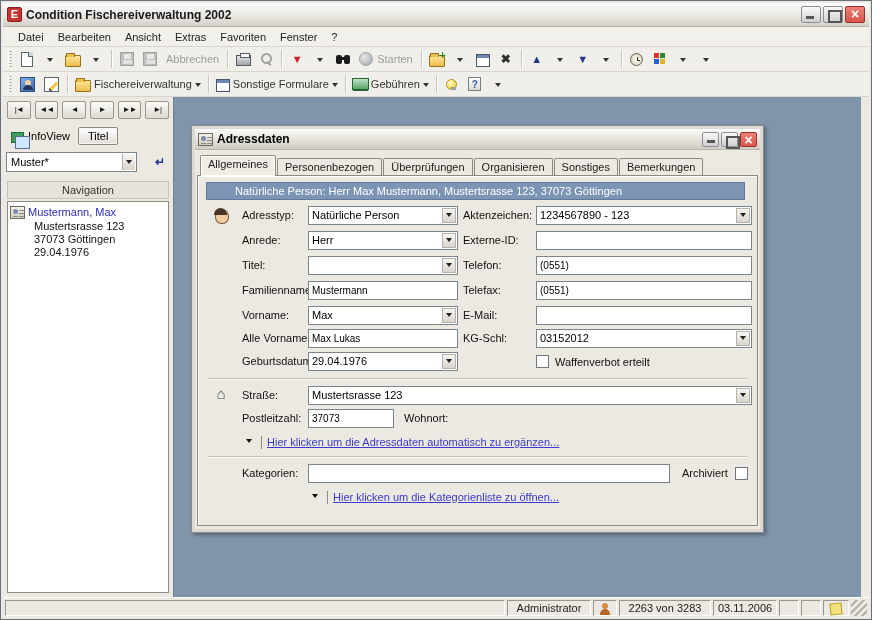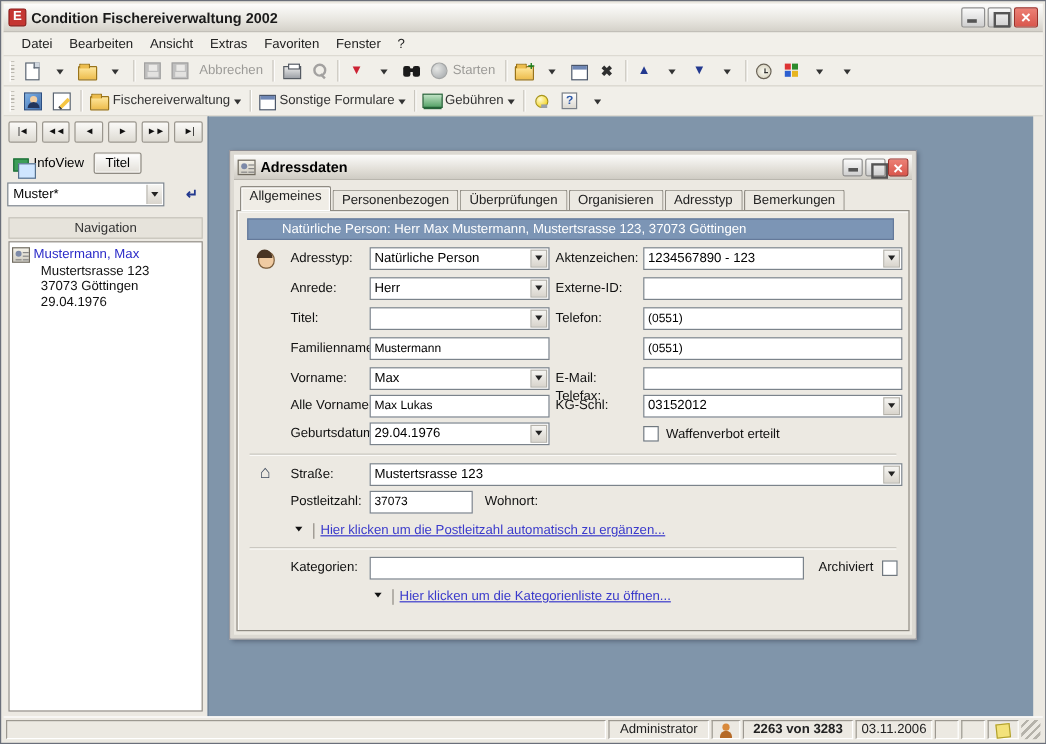--- a/index.html
+++ b/index.html
@@ -384,21 +384,21 @@
         <span class="wbtn max"></span>
         <span class="wbtn close"></span>
       </span>
     </div>
 
     <div class="tabs">
       <span class="tab active">Allgemeines</span>
       <span class="tab">Personenbezogen</span>
       <span class="tab">Überprüfungen</span>
       <span class="tab">Organisieren</span>
-      <span class="tab">Adresstyp</span>
+      <span class="tab">Sonstiges</span>
       <span class="tab">Bemerkungen</span>
     </div>
 
     <div class="tabpage">
       <div class="hbar">Natürliche Person: Herr Max Mustermann, Mustertsrasse 123, 37073 Göttingen</div>
 
       <span class="i i-face" style="position:absolute;left:14px;top:32px;"></span>
 
       <span class="flabel" style="left:44px;top:30px;">Adresstyp:</span>
       <span class="combo" style="left:110px;top:30px;width:150px;">
@@ -444,21 +444,21 @@
       <span class="combo" style="left:338px;top:30px;width:216px;">
         <span class="val">1234567890 - 123</span>
           <span class="dbtn">
             <span class="dd"></span>
           </span>
       </span>
       <span class="flabel" style="left:265px;top:55px;">Externe-ID:</span>
       <input class="tinput" style="left: 338px; top: 55px; width: 216px;" value="">
       <span class="flabel" style="left:265px;top:80px;">Telefon:</span>
       <input class="tinput" style="left: 338px; top: 80px; width: 216px;" value="(0551)">
-      <span class="flabel" style="left:265px;top:105px;margin-top:40px;">Telefax:</span>
+      <span class="flabel" style="left:265px;top:105px;">Telefax:</span>
       <input class="tinput" style="left: 338px; top: 105px; width: 216px;" value="(0551)">
       <span class="flabel" style="left:265px;top:130px;">E-Mail:</span>
       <input class="tinput" style="left: 338px; top: 130px; width: 216px;" value="">
       <span class="flabel" style="left:265px;top:153px;">KG-Schl:</span>
       <span class="combo" style="left:338px;top:153px;width:216px;">
         <span class="val">03152012</span>
           <span class="dbtn">
             <span class="dd"></span>
           </span>
       </span>
@@ -475,21 +475,21 @@
           </span>
       </span>
       <span class="flabel" style="left:44px;top:233px;">Postleitzahl:</span>
       <input class="tinput" style="left: 110px; top: 233px; width: 86px;" value="37073">
       <span class="flabel" style="left:206px;top:233px;">Wohnort:</span>
       <div class="linkrow" style="left:44px;top:258px;">
         <span class="ldd">
             <span class="dd"></span>
           </span>
         <span class="lsep"></span>
-        <span class="link">Hier klicken um die Postleitzahl automatisch zu ergänzen...</span>
+        <span class="link">Hier klicken um die Adressdaten automatisch zu ergänzen...</span>
       </div>
 
       <div class="hsep" style="top:280px;"></div>
       <span class="flabel" style="left:44px;top:288px;">Kategorien:</span>
       <input class="tinput" style="left: 110px; top: 288px; width: 362px;" value="">
       <span class="flabel" style="left:484px;top:288px;">Archiviert</span>
       <span class="chk" style="left:537px;top:291px;"></span>
       <div class="linkrow" style="left:110px;top:313px;">
         <span class="ldd">
             <span class="dd"></span>
@@ -499,21 +499,21 @@
       </div>
     </div>
   </div>
 
   <div class="statusbar">
     <span class="scell main"></span>
     <span class="scell" style="width:84px;">Administrator</span>
     <span class="scell" style="width:24px;">
         <span class="i i-person-sm"></span>
       </span>
-    <span class="scell" style="width:92px;font-weight:bold;">2263 von 3283</span>
+    <span class="scell" style="width:92px;">2263 von 3283</span>
     <span class="scell" style="width:64px;">03.11.2006</span>
     <span class="scell" style="width:20px;"></span>
     <span class="scell" style="width:20px;"></span>
     <span class="scell" style="width:26px;">
         <span class="i i-note"></span>
       </span>
     <span class="sgrip"></span>
   </div>
 
 </div>

